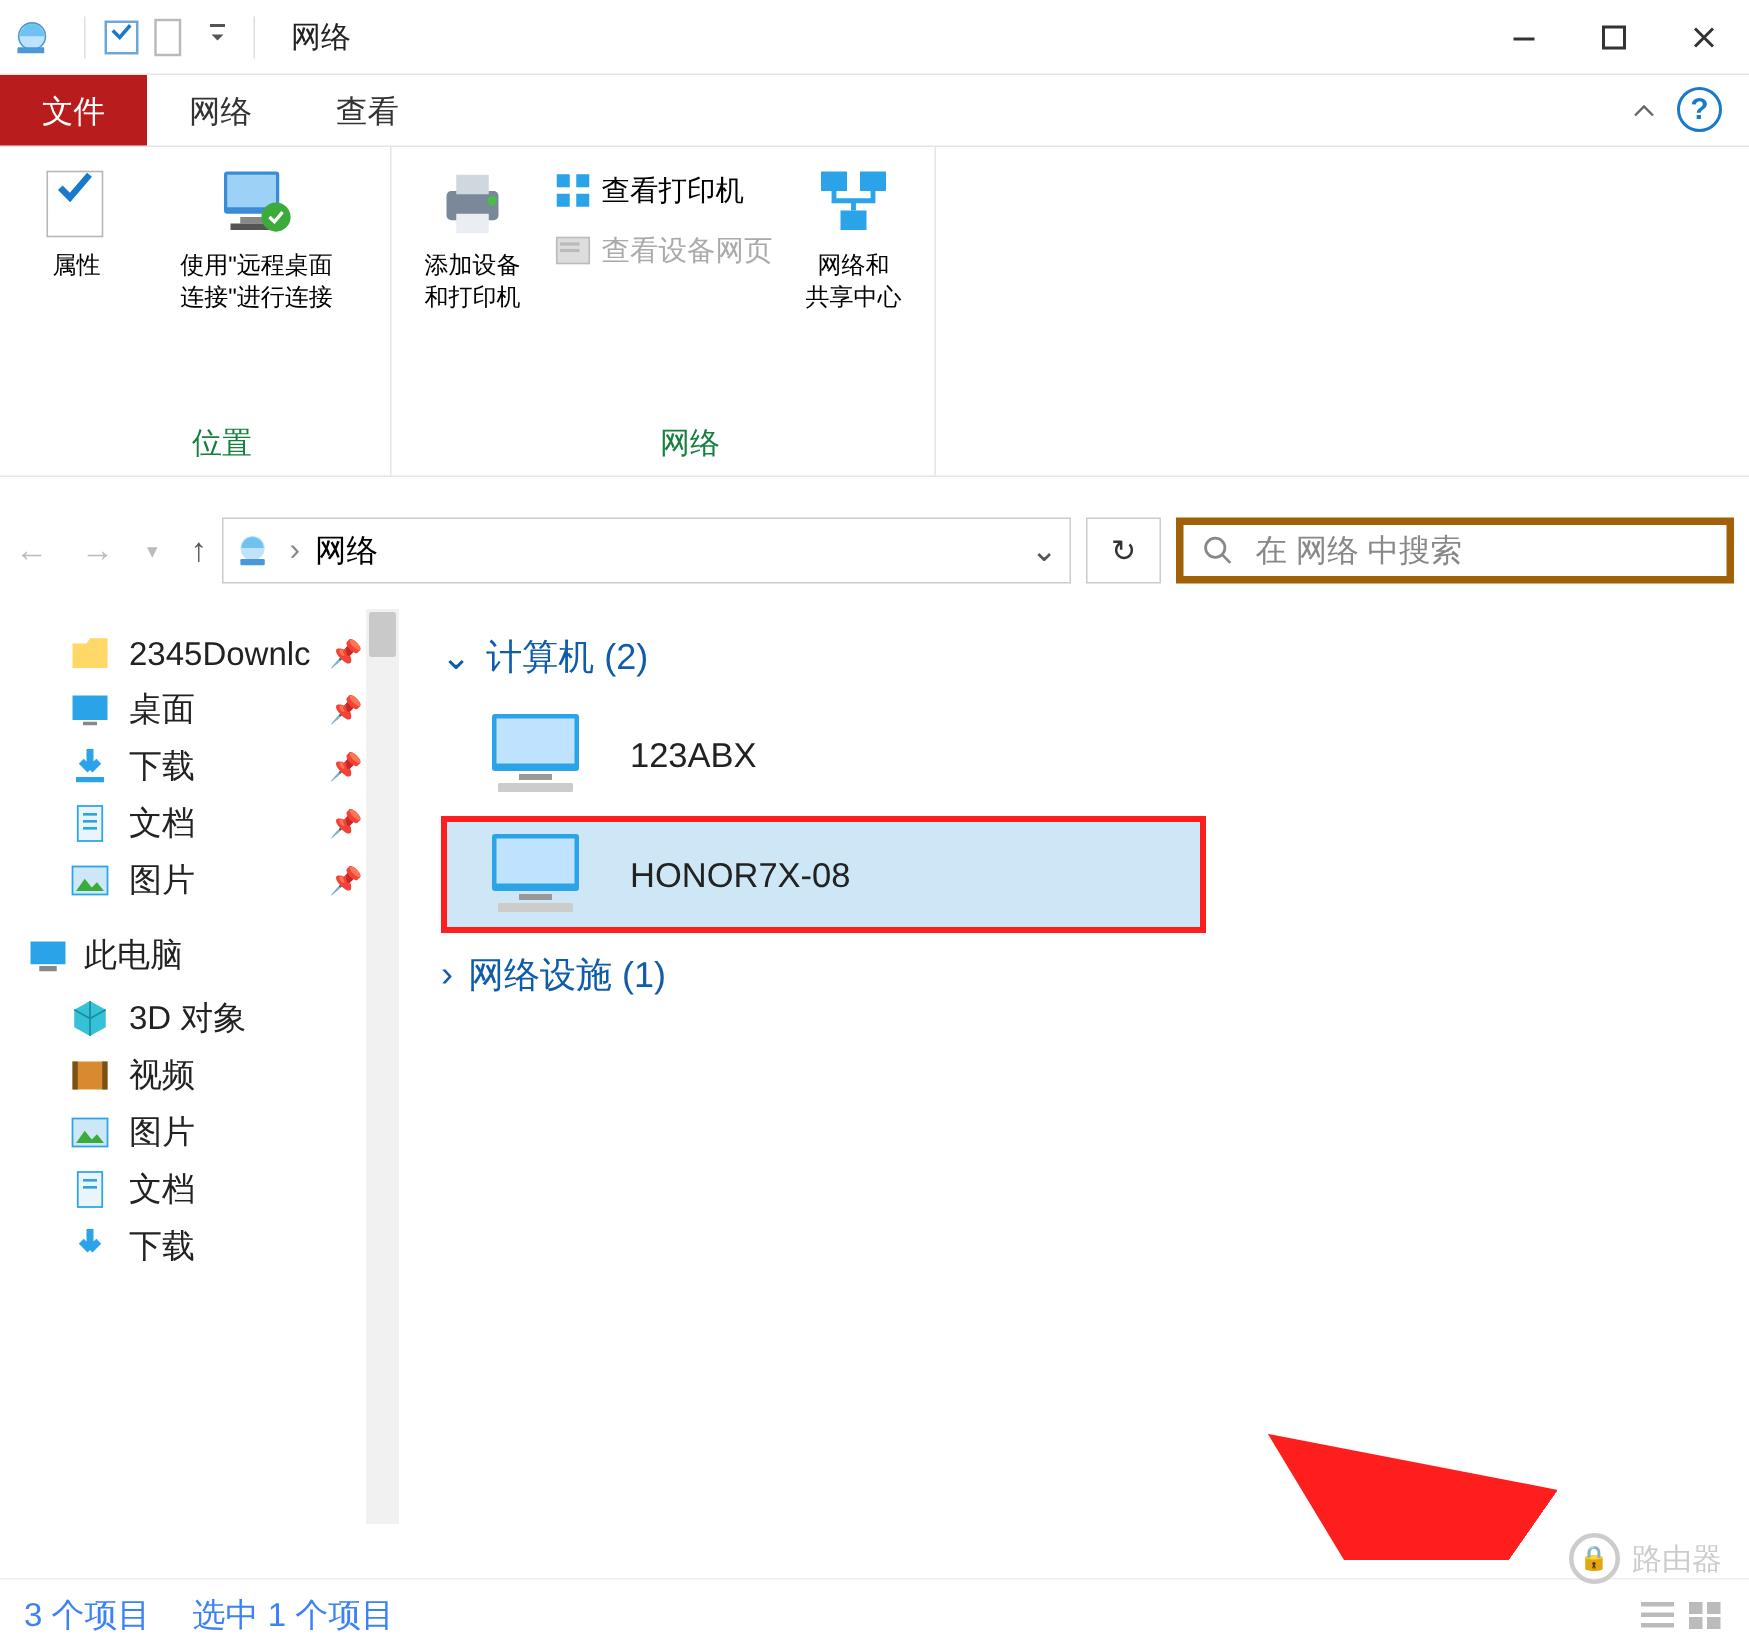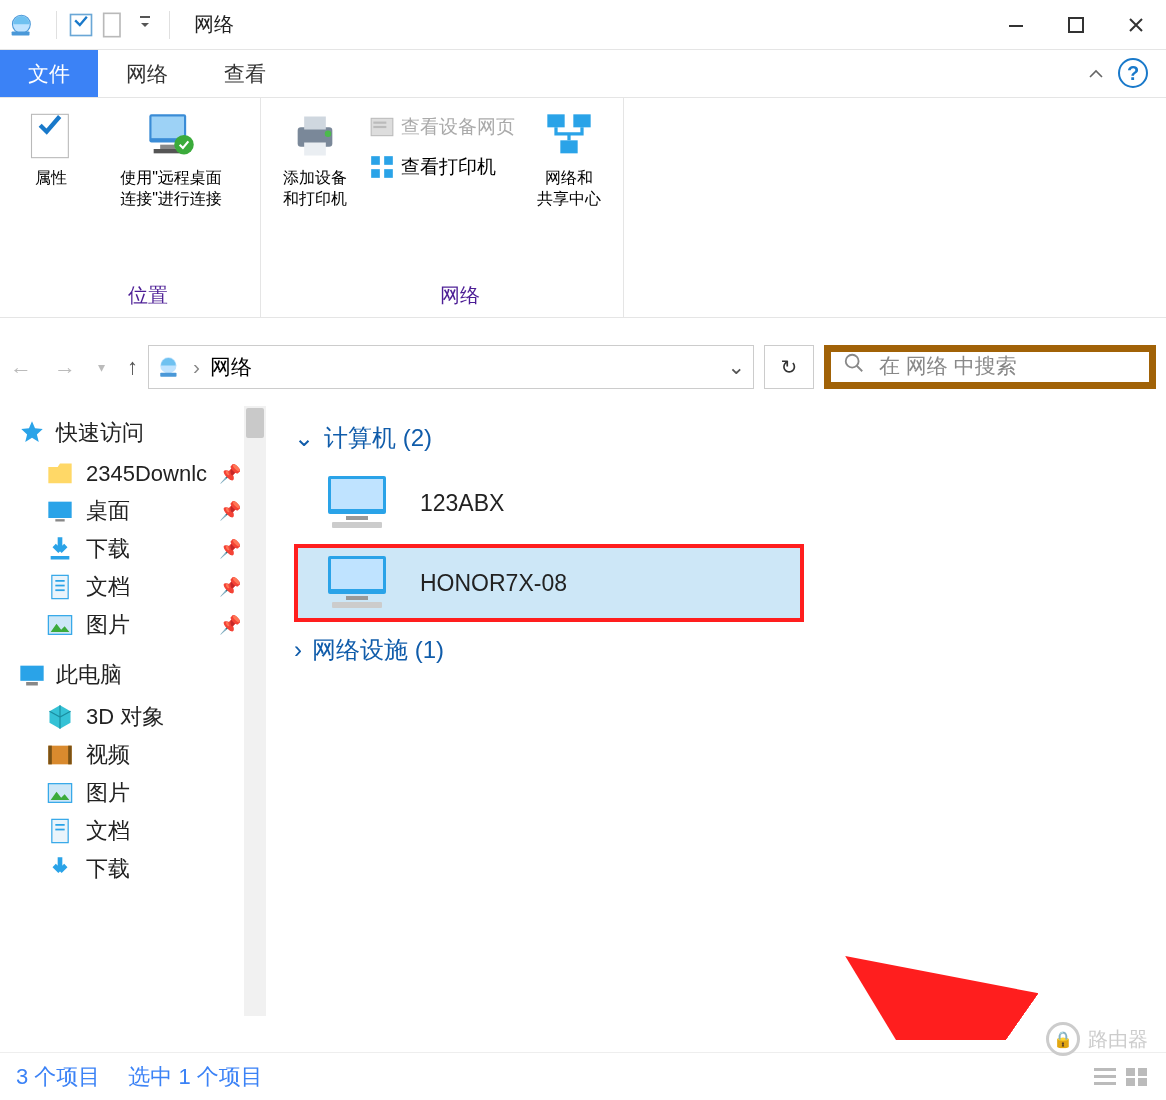--- a/index.html
+++ b/index.html
@@ -9,41 +9,41 @@
   .titlebar .sys-icon{width:26px;height:26px;margin:0 10px;}
   .qat{display:flex;align-items:center;gap:4px;padding-left:4px;}
   .qat .sep{width:1px;height:28px;background:#e0e0e0;margin:0 6px;}
   .qat .mini{width:28px;height:28px;display:flex;align-items:center;justify-content:center;}
   .titlebar .title{font-size:20px;margin-left:18px;color:#222;}
   .winbtns{margin-left:auto;display:flex;}
   .winbtn{width:60px;height:50px;display:flex;align-items:center;justify-content:center;font-size:20px;color:#333;}
   
   .tabs{height:48px;display:flex;align-items:stretch;border-bottom:1px solid #e5e5e5;background:#fff;}
   .tab{padding:0 28px;display:flex;align-items:center;font-size:21px;color:#333;cursor:default;}
-  .tab.file{background:#3b82f6;color:#fff;}
+  .tab.file{background:#b91c1c;color:#fff;}
   .tabs .collapse{margin-left:auto;padding:0 14px;display:flex;align-items:center;color:#666;}
   .tabs .help{width:30px;height:30px;border-radius:50%;border:2px solid #1979ca;color:#1979ca;display:flex;align-items:center;justify-content:center;font-size:20px;font-weight:bold;margin:8px 18px 0 0;}
   
   .ribbon{height:220px;display:flex;border-bottom:1px solid #e5e5e5;background:#fff;}
   .group{display:flex;flex-direction:column;align-items:center;border-right:1px solid #e5e5e5;padding:10px 14px 0;}
   .group-row{display:flex;gap:8px;flex:1;}
   .big-btn{display:flex;flex-direction:column;align-items:center;justify-content:flex-start;padding:2px 8px;gap:6px;text-align:center;min-width:74px;}
   .big-btn .ic{width:52px;height:52px;}
   .big-btn .lbl{font-size:16px;white-space:pre-line;line-height:1.3;}
   .small-btn{display:flex;align-items:center;gap:6px;font-size:19px;padding:4px 6px;white-space:nowrap;}
   .small-btn .ic{width:26px;height:26px;}
-  .group-title{font-size:20px;color:#4c1d95;padding:6px 0 8px;margin-left:36px;}
+  .group-title{font-size:20px;color:#15803d;padding:6px 0 8px;margin-left:36px;}
   
   .navrow{height:58px;margin-top:20px;display:flex;align-items:center;gap:10px;padding:0 10px;}
   .navarrows{display:flex;align-items:center;gap:22px;color:#bbb;font-size:22px;}
   .navarrows span:last-child{color:#555;}
   .addr{flex:1;height:44px;border:1px solid #ccc;display:flex;align-items:center;padding:0 8px;gap:10px;font-size:21px;}
   .addr .chev{margin-left:auto;color:#555;}
   .refresh{width:50px;height:44px;border:1px solid #ccc;display:flex;align-items:center;justify-content:center;font-size:20px;color:#333;}
-  .search{width:332px;height:44px;border:7px solid #a16207;display:flex;padding:0 12px;gap:14px;color:#888;font-size:21px;}
+  .search{width:372px;height:44px;border:5px solid #a16207;display:flex;align-items:center;padding:0 12px;gap:14px;color:#888;font-size:21px;}
   
   .body{display:flex;height:644px;}
   .sidebar{width:270px;padding:22px 10px 10px 18px;position:relative;overflow:hidden;}
   .sidebar .scrollbar{position:absolute;right:4px;top:10px;width:22px;height:610px;background:#f1f1f1;}
   .sidebar .thumb{position:absolute;left:2px;top:2px;width:18px;height:30px;background:#c9c9c9;border-radius:2px;}
   .nav-sec{margin-bottom:16px;}
   .nav-head{display:flex;align-items:center;gap:10px;font-size:22px;color:#222;margin-bottom:8px;}
   .nav-item{display:flex;align-items:center;gap:12px;font-size:22px;color:#222;padding:4px 0 4px 28px;position:relative;}
   .nav-item .pin{position:absolute;right:18px;color:#9a9a9a;font-size:18px;}
   .sic{width:28px;height:28px;}
@@ -168,41 +168,41 @@
               <rect x="8" y="16" width="32" height="18" fill="#7a8899" rx="3"></rect>
               <rect x="14" y="6" width="20" height="12" fill="#cfd7df"></rect>
               <rect x="14" y="30" width="20" height="12" fill="#eaeef2"></rect>
               <circle cx="36" cy="22" r="3" fill="#4bbb4b"></circle>
             </svg>
           </span>
         <span class="lbl">添加设备
 和打印机</span>
       </div>
       <div style="display:flex;flex-direction:column;gap:6px;padding-top:2px;">
-        <div class="small-btn" style="color:#aaa;">
-          <span class="ic">
-              <svg viewBox="0 0 24 24">
-                <rect x="2" y="4" width="20" height="16" fill="#ddd" stroke="#bbb"></rect>
-                <rect x="4" y="7" width="12" height="2" fill="#bbb"></rect>
-                <rect x="4" y="11" width="12" height="2" fill="#bbb"></rect>
-              </svg>
-            </span>
-          <span>查看设备网页</span>
-        </div>
         <div class="small-btn">
           <span class="ic">
               <svg viewBox="0 0 24 24">
                 <rect x="2" y="2" width="8" height="8" fill="#2aa3e8"></rect>
                 <rect x="14" y="2" width="8" height="8" fill="#2aa3e8"></rect>
                 <rect x="2" y="14" width="8" height="8" fill="#2aa3e8"></rect>
                 <rect x="14" y="14" width="8" height="8" fill="#2aa3e8"></rect>
               </svg>
             </span>
           <span>查看打印机</span>
         </div>
+        <div class="small-btn" style="color:#aaa;">
+          <span class="ic">
+              <svg viewBox="0 0 24 24">
+                <rect x="2" y="4" width="20" height="16" fill="#ddd" stroke="#bbb"></rect>
+                <rect x="4" y="7" width="12" height="2" fill="#bbb"></rect>
+                <rect x="4" y="11" width="12" height="2" fill="#bbb"></rect>
+              </svg>
+            </span>
+          <span>查看设备网页</span>
+        </div>
       </div>
       <div class="big-btn">
         <span class="ic">
             <svg viewBox="0 0 48 48">
               <rect x="4" y="4" width="16" height="12" fill="#2aa3e8"></rect>
               <rect x="28" y="4" width="16" height="12" fill="#2aa3e8"></rect>
               <rect x="16" y="28" width="16" height="12" fill="#2aa3e8"></rect>
               <path d="M12 16v6h24v-6M24 22v6" stroke="#2aa3e8" stroke-width="3" fill="none"></path>
             </svg>
           </span>
@@ -245,28 +245,20 @@
   </div>
 </div>
 
 <div class="body">
   <div class="sidebar">
     <div class="scrollbar">
         <div class="thumb"></div>
       </div>
 
     <div class="nav-sec">
-      <div class="nav-head">
-        <span class="sic">
-            <svg viewBox="0 0 24 24">
-              <path d="M12 2l2.6 6 6.6.6-5 4.6 1.6 6.6L12 16l-5.8 3.8L7.8 13.2l-5-4.6 6.6-.6z" fill="#2aa3e8"></path>
-            </svg>
-          </span>
-        <span>快速访问</span>
-      </div>
       <div class="nav-item">
           <span class="sic">
             <svg viewBox="0 0 24 24">
               <path d="M2 6h8l2-3h10v17H2z" fill="#ffd867"></path>
             </svg>
           </span>
           <span>2345Downlc</span>
           <span class="pin">📌</span>
         </div>
       <div class="nav-item">

